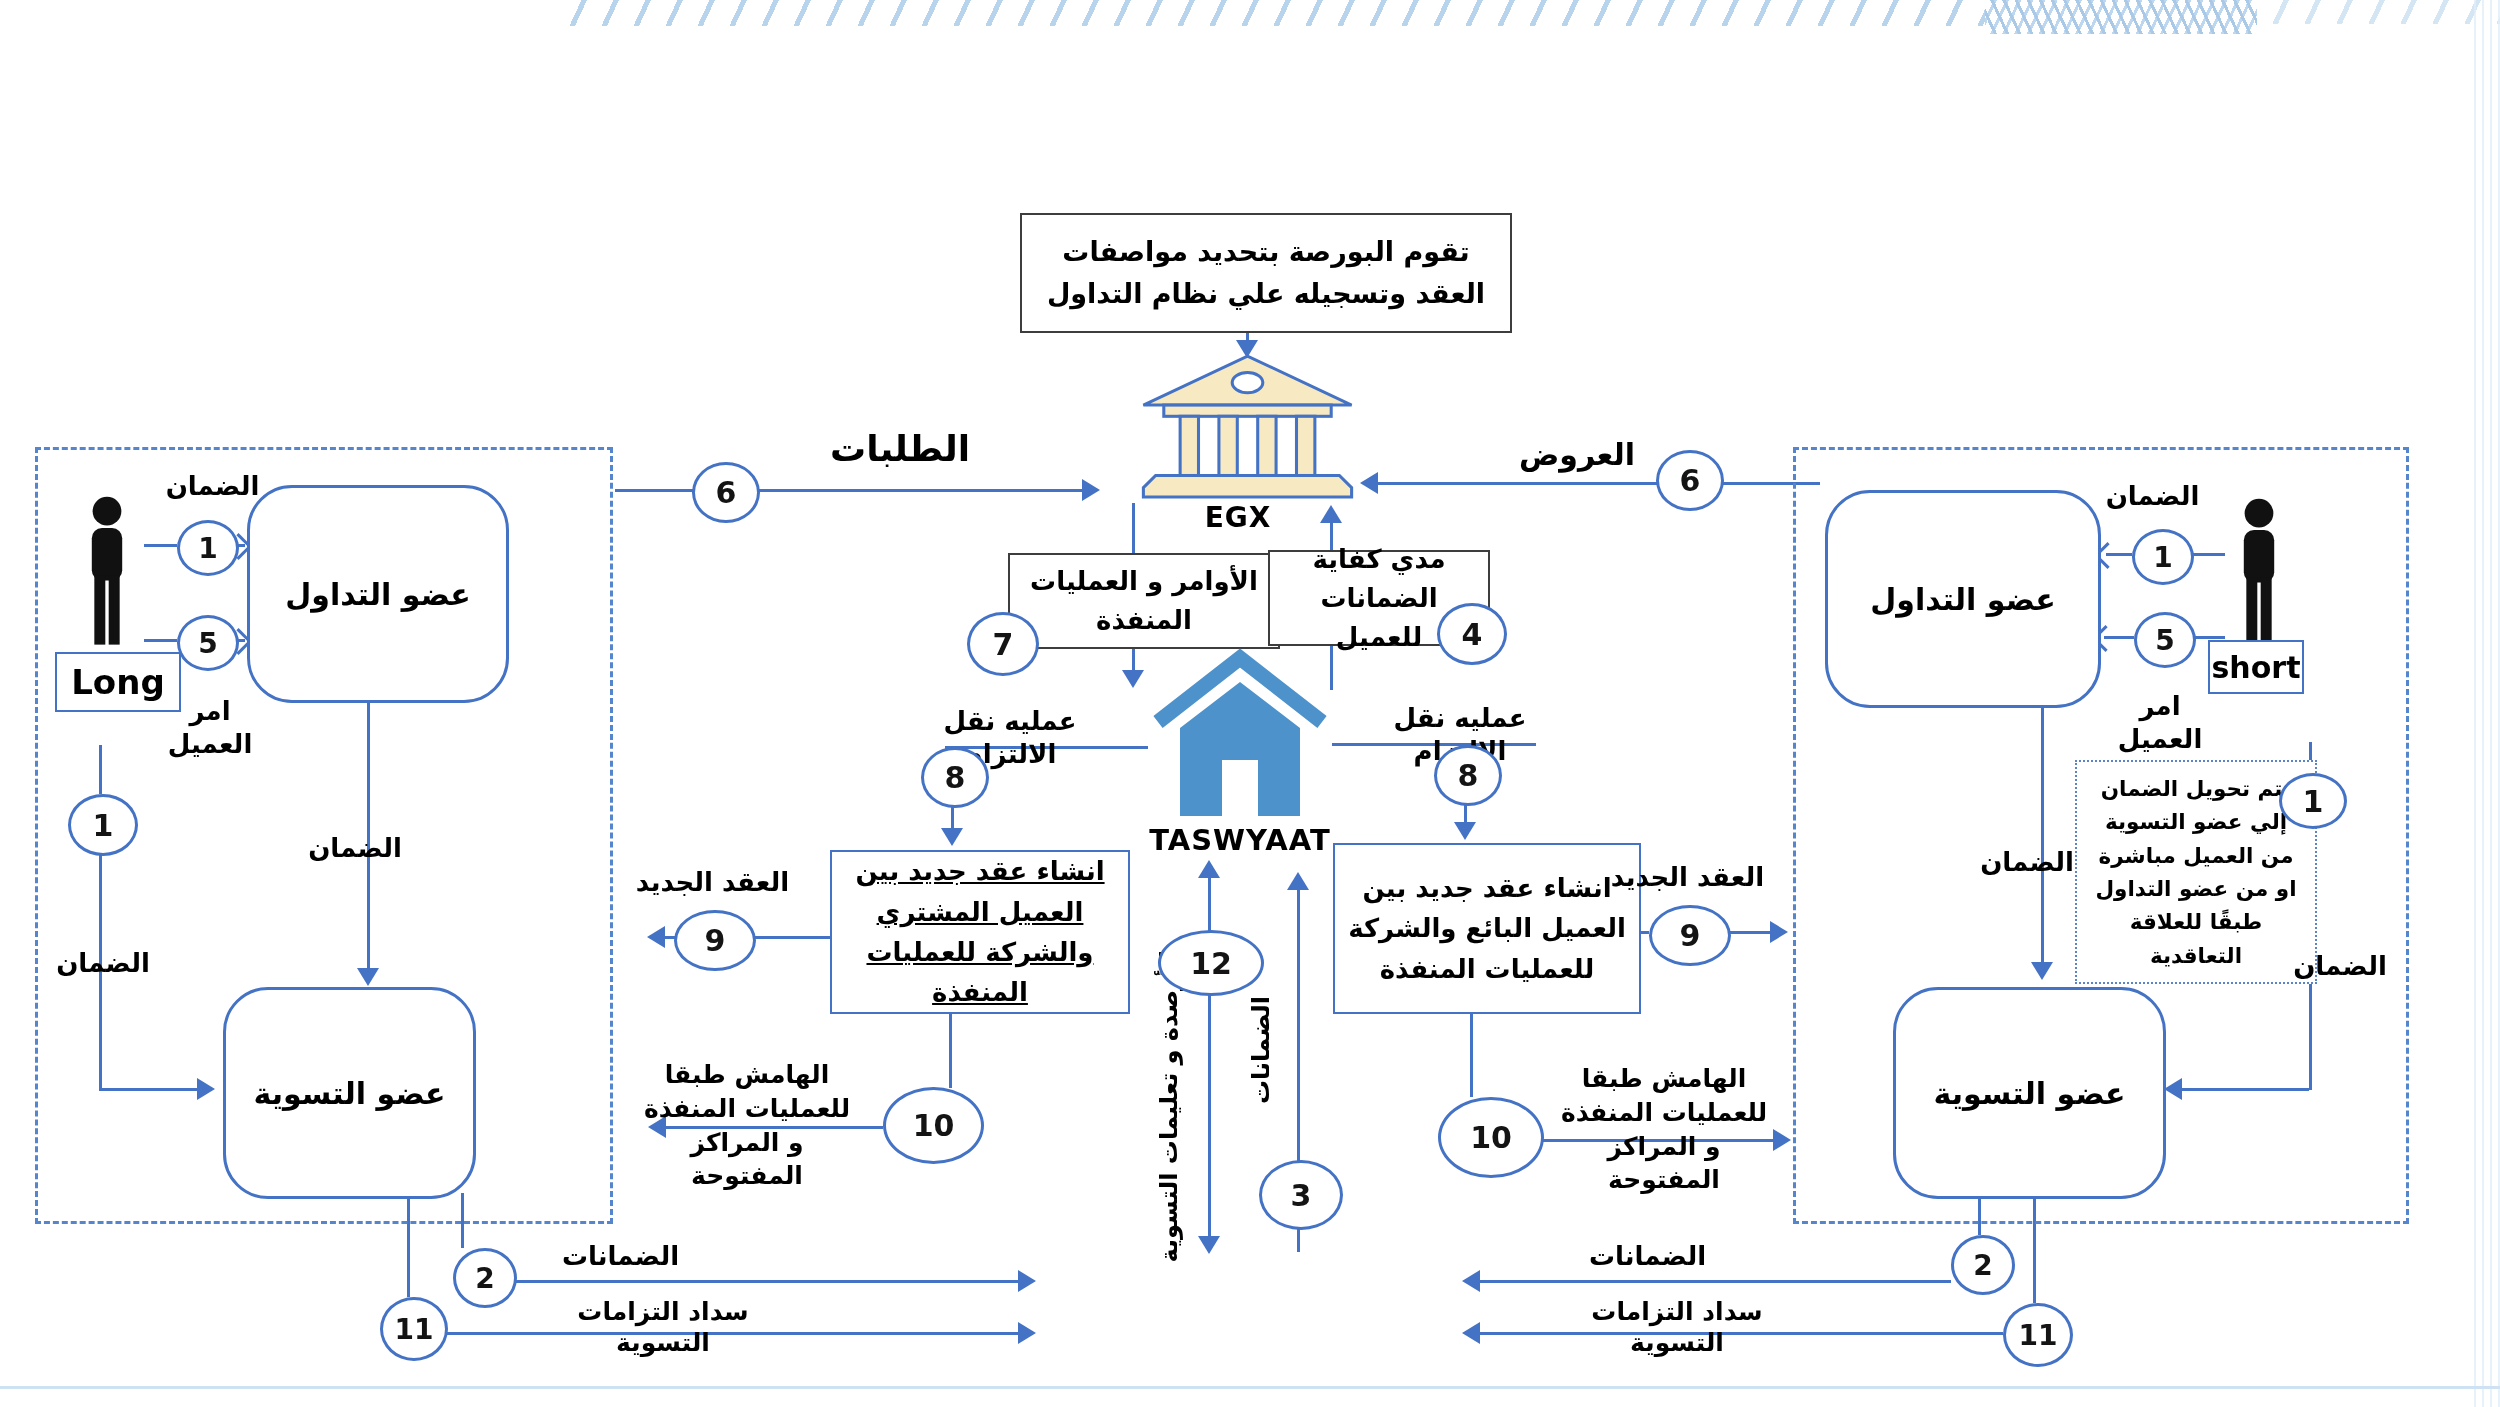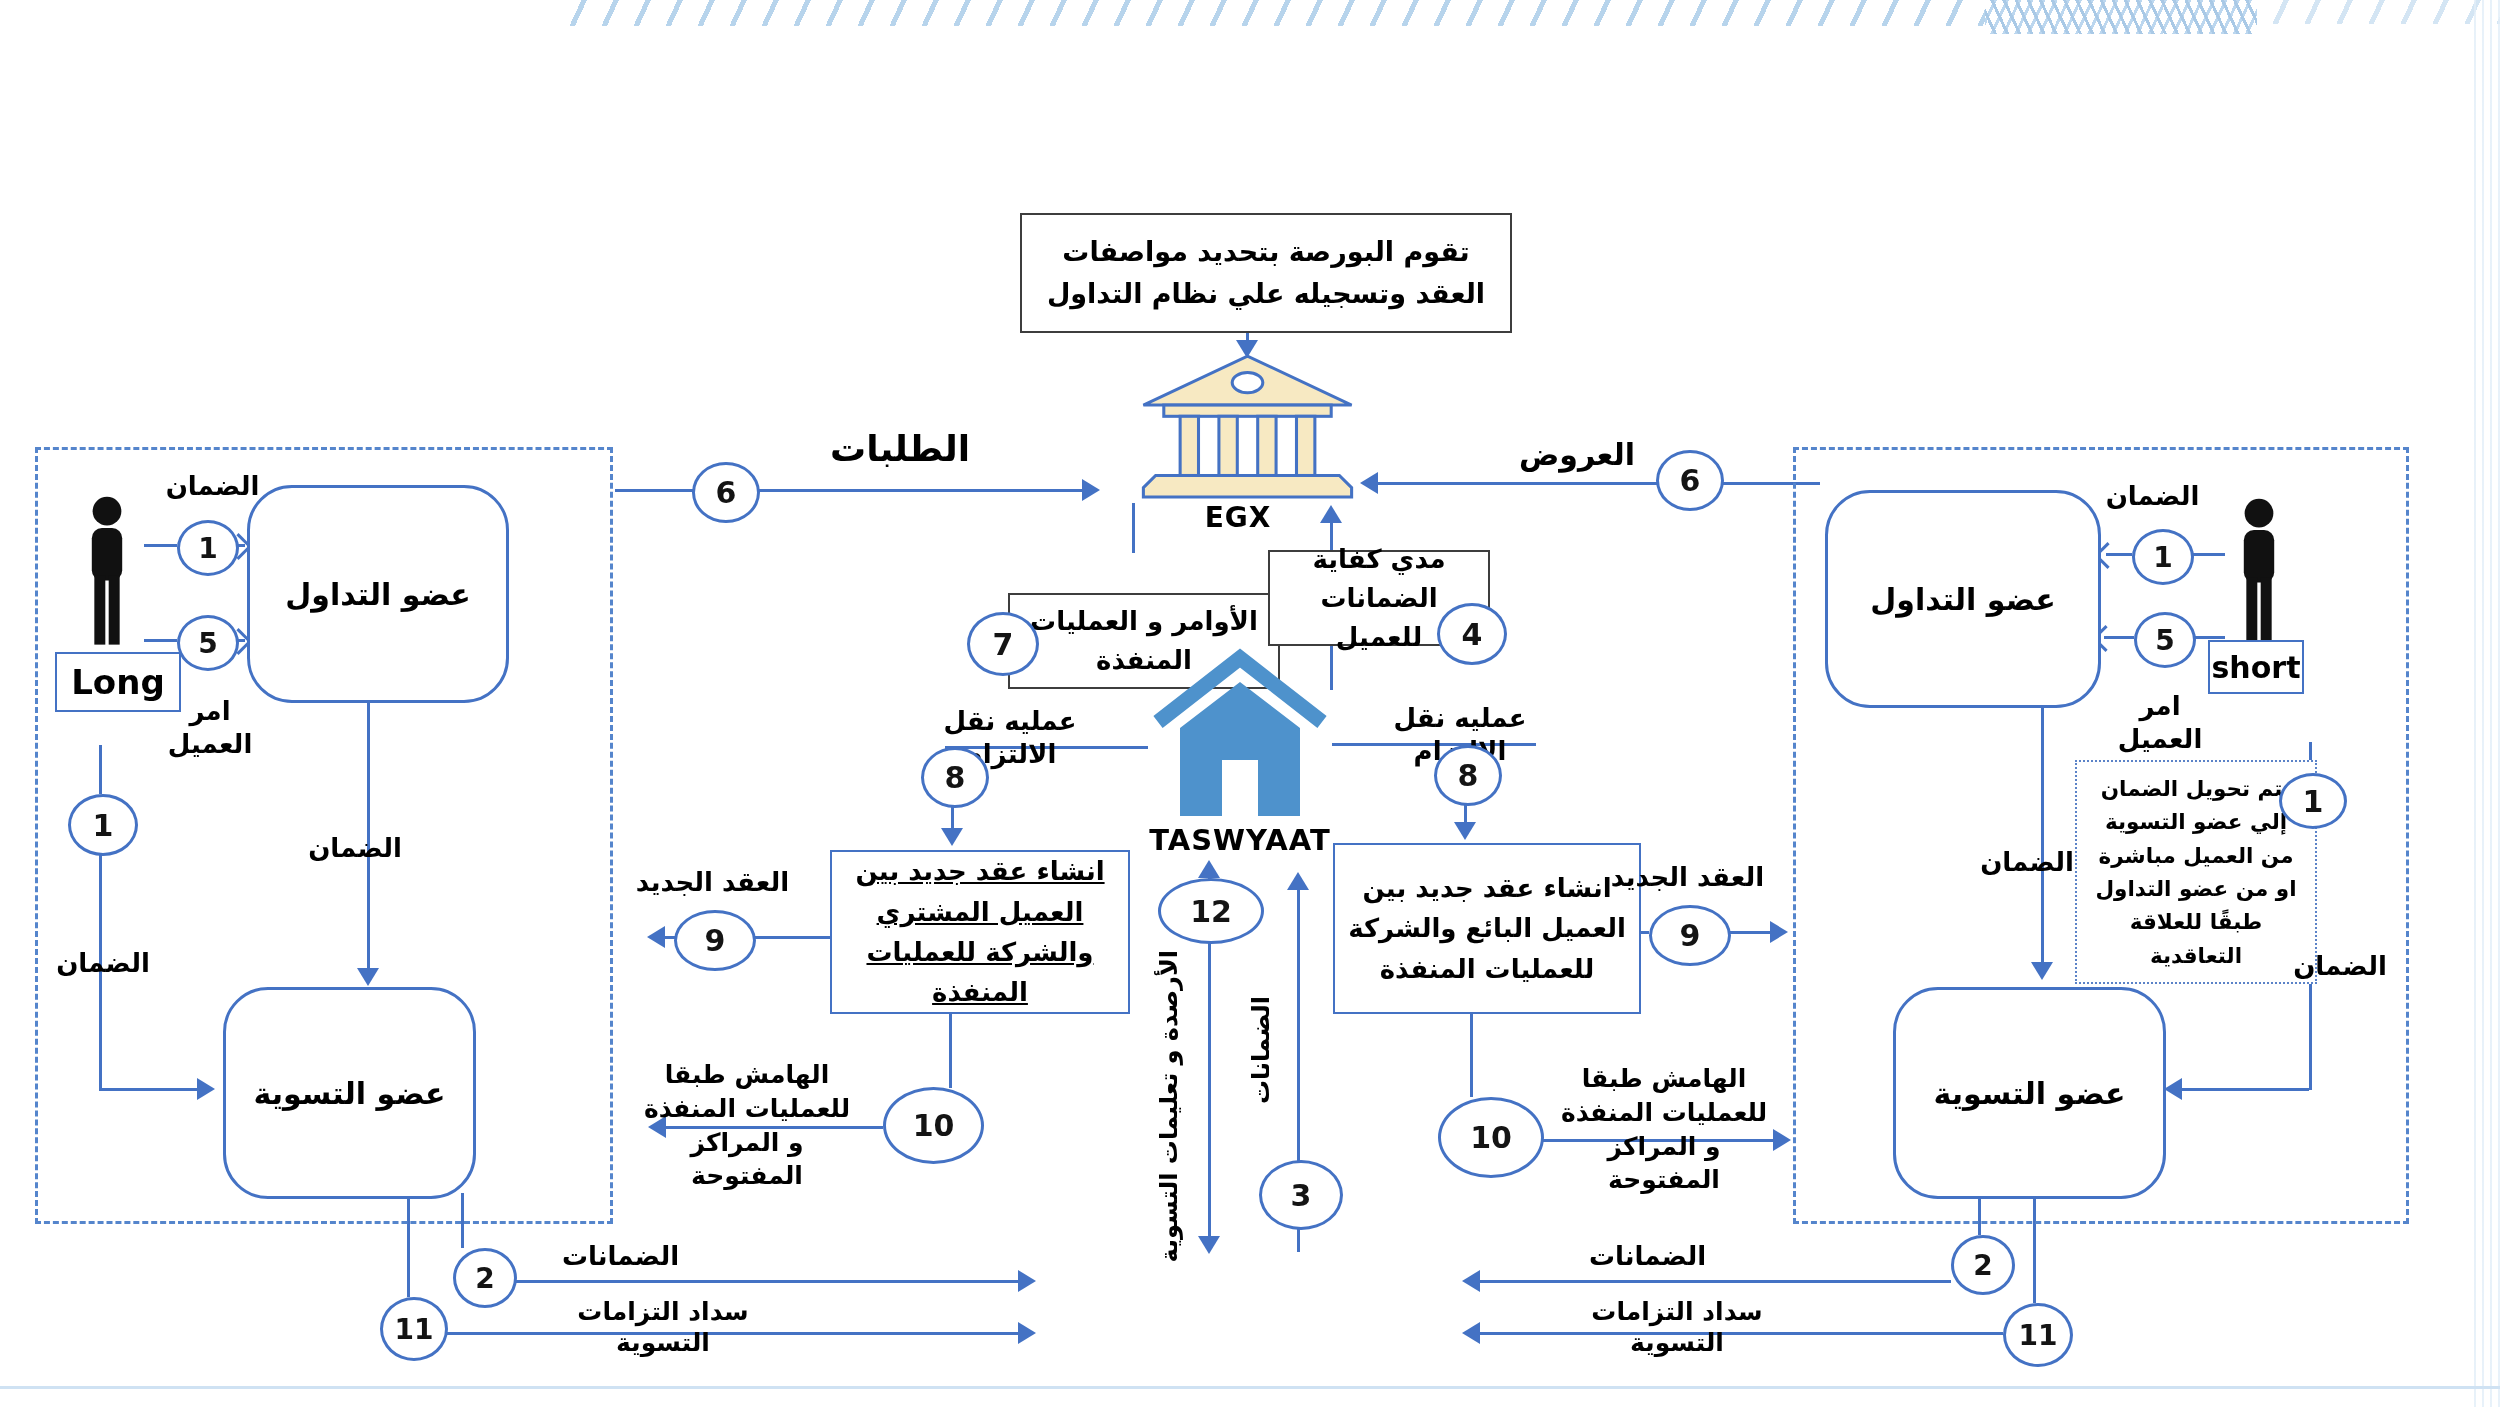--- a/index.html
+++ b/index.html
@@ -74,21 +74,21 @@
   <div class="ah r" style="left:1082px;top:479px;"></div>
   <div class="num" style="left:692px;top:462px;width:62px;height:55px;">6</div>
   <div class="lbl" style="left:800px;top:426px;width:200px;font-size:36px;" dir="rtl">الطلبات</div>
 
   <div class="hl" style="left:1368px;top:482px;width:452px;"></div>
   <div class="ah l" style="left:1360px;top:472px;"></div>
   <div class="num" style="left:1656px;top:450px;width:62px;height:55px;">6</div>
   <div class="lbl" style="left:1477px;top:436px;width:200px;font-size:30px;" dir="rtl">العروض</div>
 
   <div class="vl" style="left:1132px;top:503px;height:50px;"></div>
-  <div class="box dark" style="left:1008px;top:553px;width:248px;height:88px;font-size:26px;line-height:1.5;padding:2px 10px;margin-top:40px;" dir="rtl">الأوامر و العمليات المنفذة</div>
+  <div class="box dark" style="left:1008px;top:553px;width:248px;height:88px;font-size:26px;line-height:1.5;padding:2px 10px;" dir="rtl">الأوامر و العمليات المنفذة</div>
   <div class="vl" style="left:1132px;top:641px;height:30px;"></div>
   <div class="ah d" style="left:1122px;top:670px;"></div>
   <div class="num" style="left:967px;top:612px;width:66px;height:58px;">7</div>
 
   <div class="ah u" style="left:1320px;top:505px;"></div>
   <div class="vl" style="left:1330px;top:521px;height:29px;"></div>
   <div class="box dark" style="left:1268px;top:550px;width:202px;height:88px;font-size:26px;line-height:1.5;padding:2px 8px;text-align:center;" dir="rtl">مدي كفاية الضمانات للعميل</div>
   <div class="vl" style="left:1330px;top:638px;height:52px;"></div>
   <div class="num" style="left:1437px;top:603px;width:64px;height:56px;">4</div>
 
@@ -136,21 +136,21 @@
 
   <div class="vl" style="left:1470px;top:1002px;height:95px;"></div>
   <div class="num" style="left:1438px;top:1097px;width:100px;height:75px;">10</div>
   <div class="hl" style="left:1538px;top:1139px;width:245px;"></div>
   <div class="ah r" style="left:1773px;top:1129px;"></div>
   <div class="lbl" style="left:1555px;top:1062px;width:218px;font-size:25px;line-height:1.35;" dir="rtl">الهامش طبقا للعمليات المنفذة و المراكز المفتوحة</div>
 
   <div class="vl" style="left:1208px;top:868px;height:382px;"></div>
   <div class="ah u" style="left:1198px;top:860px;"></div>
   <div class="ah d" style="left:1198px;top:1236px;"></div>
-  <div class="num" style="left:1158px;top:878px;width:100px;height:60px;">12</div>
+  <div class="num" style="left:1158px;top:930px;width:100px;height:60px;">12</div>
   <div class="vlbl" style="left:1020px;top:1085px;width:300px;height:30px;font-size:24px;" dir="rtl">الأرصدة و تعليمات التسوية</div>
 
   <div class="vl" style="left:1297px;top:880px;height:372px;"></div>
   <div class="ah u" style="left:1287px;top:872px;"></div>
   <div class="num" style="left:1259px;top:1160px;width:78px;height:64px;">3</div>
   <div class="vlbl" style="left:1187px;top:1035px;width:150px;height:30px;font-size:24px;" dir="rtl">الضمانات</div>
 
 
   <div class="grp" style="left:35px;top:447px;width:572px;height:771px;"></div>
 

